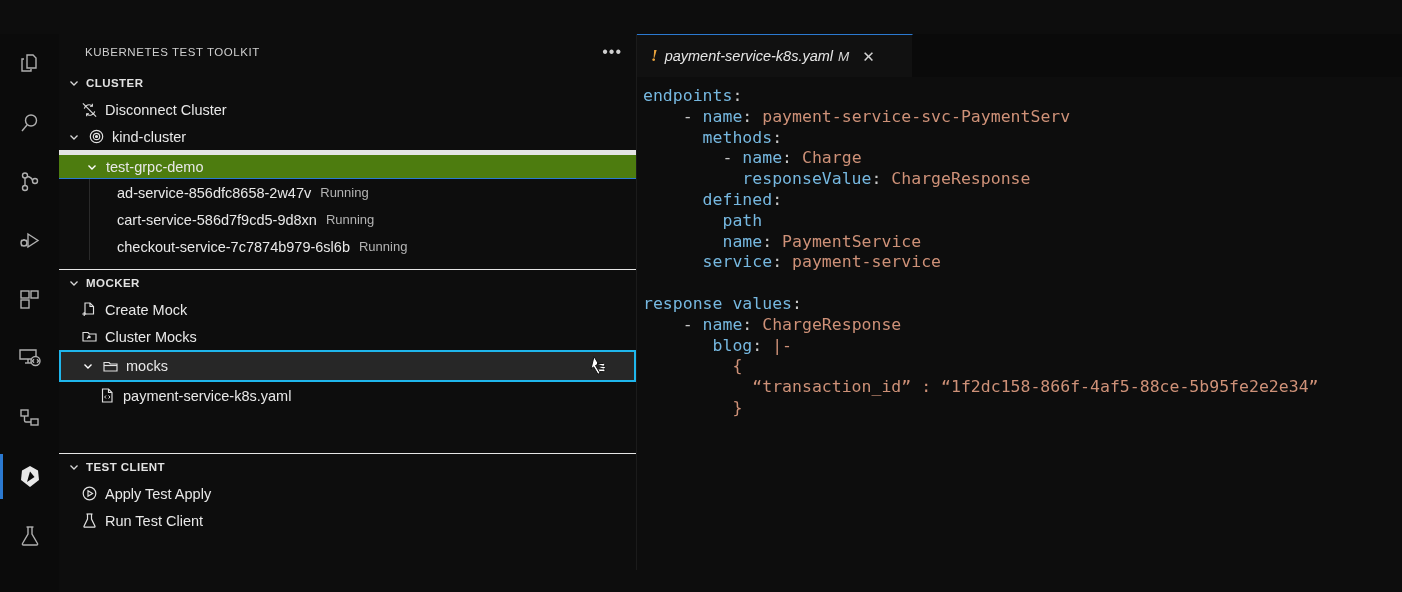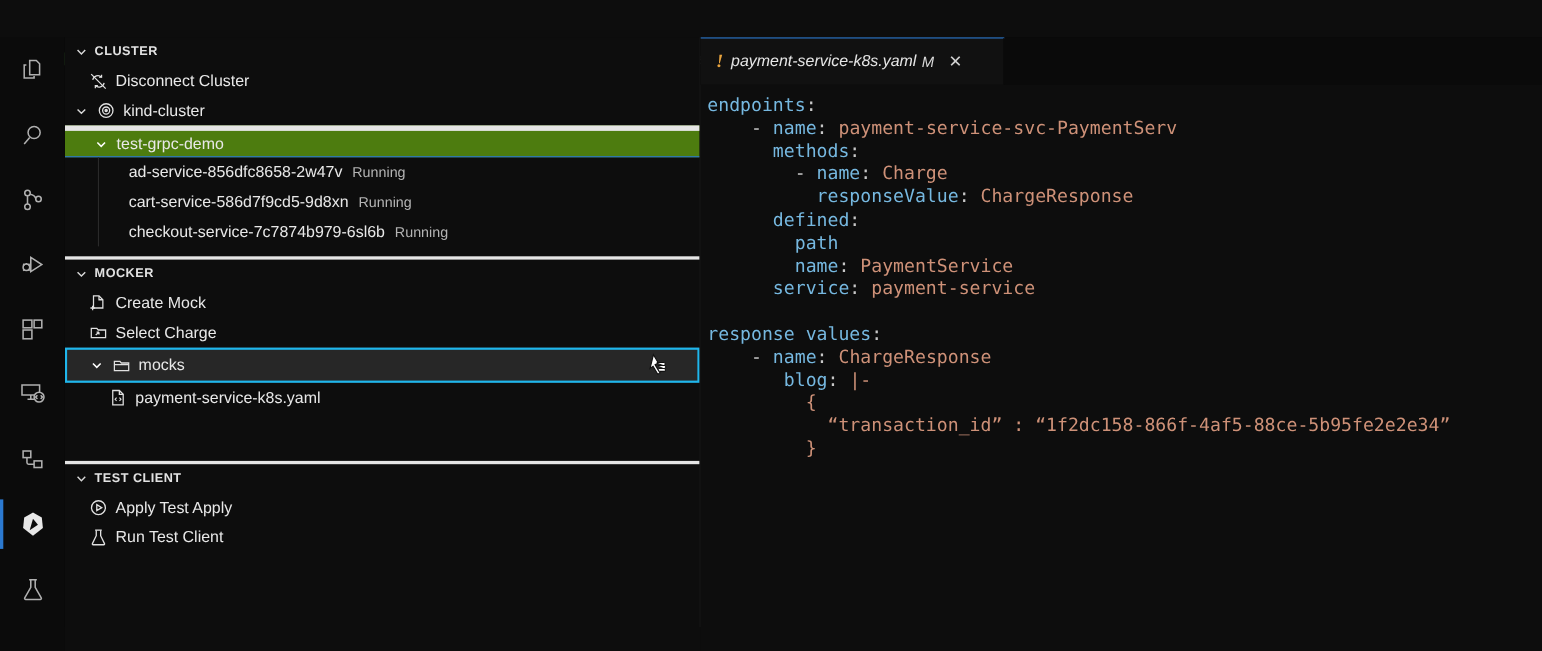--- a/index.html
+++ b/index.html
@@ -56,21 +56,21 @@
   }
   .sb-header {
     height: 36px; display: flex; align-items: center;
     padding: 0 14px 0 26px; justify-content: space-between;
   }
   .sb-title {
     font-size: 11.5px; letter-spacing: .55px; color: #cfcfcf; font-weight: 400;
   }
   .sb-dots { color: #cfcfcf; font-size: 16px; line-height: 8px; letter-spacing: 1px; }
 
-  .section { border-top: 3px solid #e5e5e5; }
+  .section { border-top: 1px solid #e5e5e5; }
   .section.first { border-top: none; }
   .sec-head {
     height: 26px; display: flex; align-items: center; gap: 5px;
     padding-left: 8px;
   }
   .sec-label {
     font-size: 11.5px; font-weight: bold; letter-spacing: .45px; color: #e2e2e2;
   }
   .chev { width: 14px; height: 14px; flex: 0 0 14px; }
   .chev svg { display: block; }
@@ -243,20 +243,24 @@
         <svg width="24" height="24" viewBox="0 0 24 24" fill="none" stroke="#b0b0b0" stroke-width="1.4">
           <path d="M10 3v7L4.5 19.5A1 1 0 0 0 5.4 21h13.2a1 1 0 0 0 .9-1.5L14 10V3"></path>
           <path d="M8.5 3h7"></path>
         </svg>
       </span>
     </div>
   </div>
 
   <div class="sidebar">
 
+    <div class="sb-header">
+      <span class="sb-title">KUBERNETES TEST TOOLKIT</span>
+      <span class="sb-dots">•••</span>
+    </div>
 
     <div class="section first">
       <div class="sec-head">
         <span class="chev">
           <svg width="14" height="14" viewBox="0 0 14 14" fill="none" stroke="#d8d8d8" stroke-width="1.3">
               <path d="M3.5 5.5 7 9l3.5-3.5"></path>
             </svg>
         </span>
         <span class="sec-label">CLUSTER</span>
       </div>
@@ -340,21 +344,21 @@
         <span class="lbl">Create Mock</span>
       </div>
 
       <div class="row indent-1">
         <span class="ico">
           <svg width="17" height="17" viewBox="0 0 17 17" fill="none" stroke="#e0e0e0" stroke-width="1.15">
             <path d="M2 4.5h5l1.3 1.5H15V13H2z"></path>
               <path d="M6 10.5 9 8M9 8H6.8M9 8v2.2"></path>
           </svg>
         </span>
-        <span class="lbl">Select Charge</span>
+        <span class="lbl">Cluster Mocks</span>
       </div>
 
       <div class="row focusbox" style="padding-left:20px;">
         <span class="chev">
           <svg width="14" height="14" viewBox="0 0 14 14" fill="none" stroke="#ffffff" stroke-width="1.4">
               <path d="M3.5 5.5 7 9l3.5-3.5"></path>
             </svg>
         </span>
         <span class="ico">
           <svg width="17" height="17" viewBox="0 0 17 17" fill="none" stroke="#e0e0e0" stroke-width="1.15">

